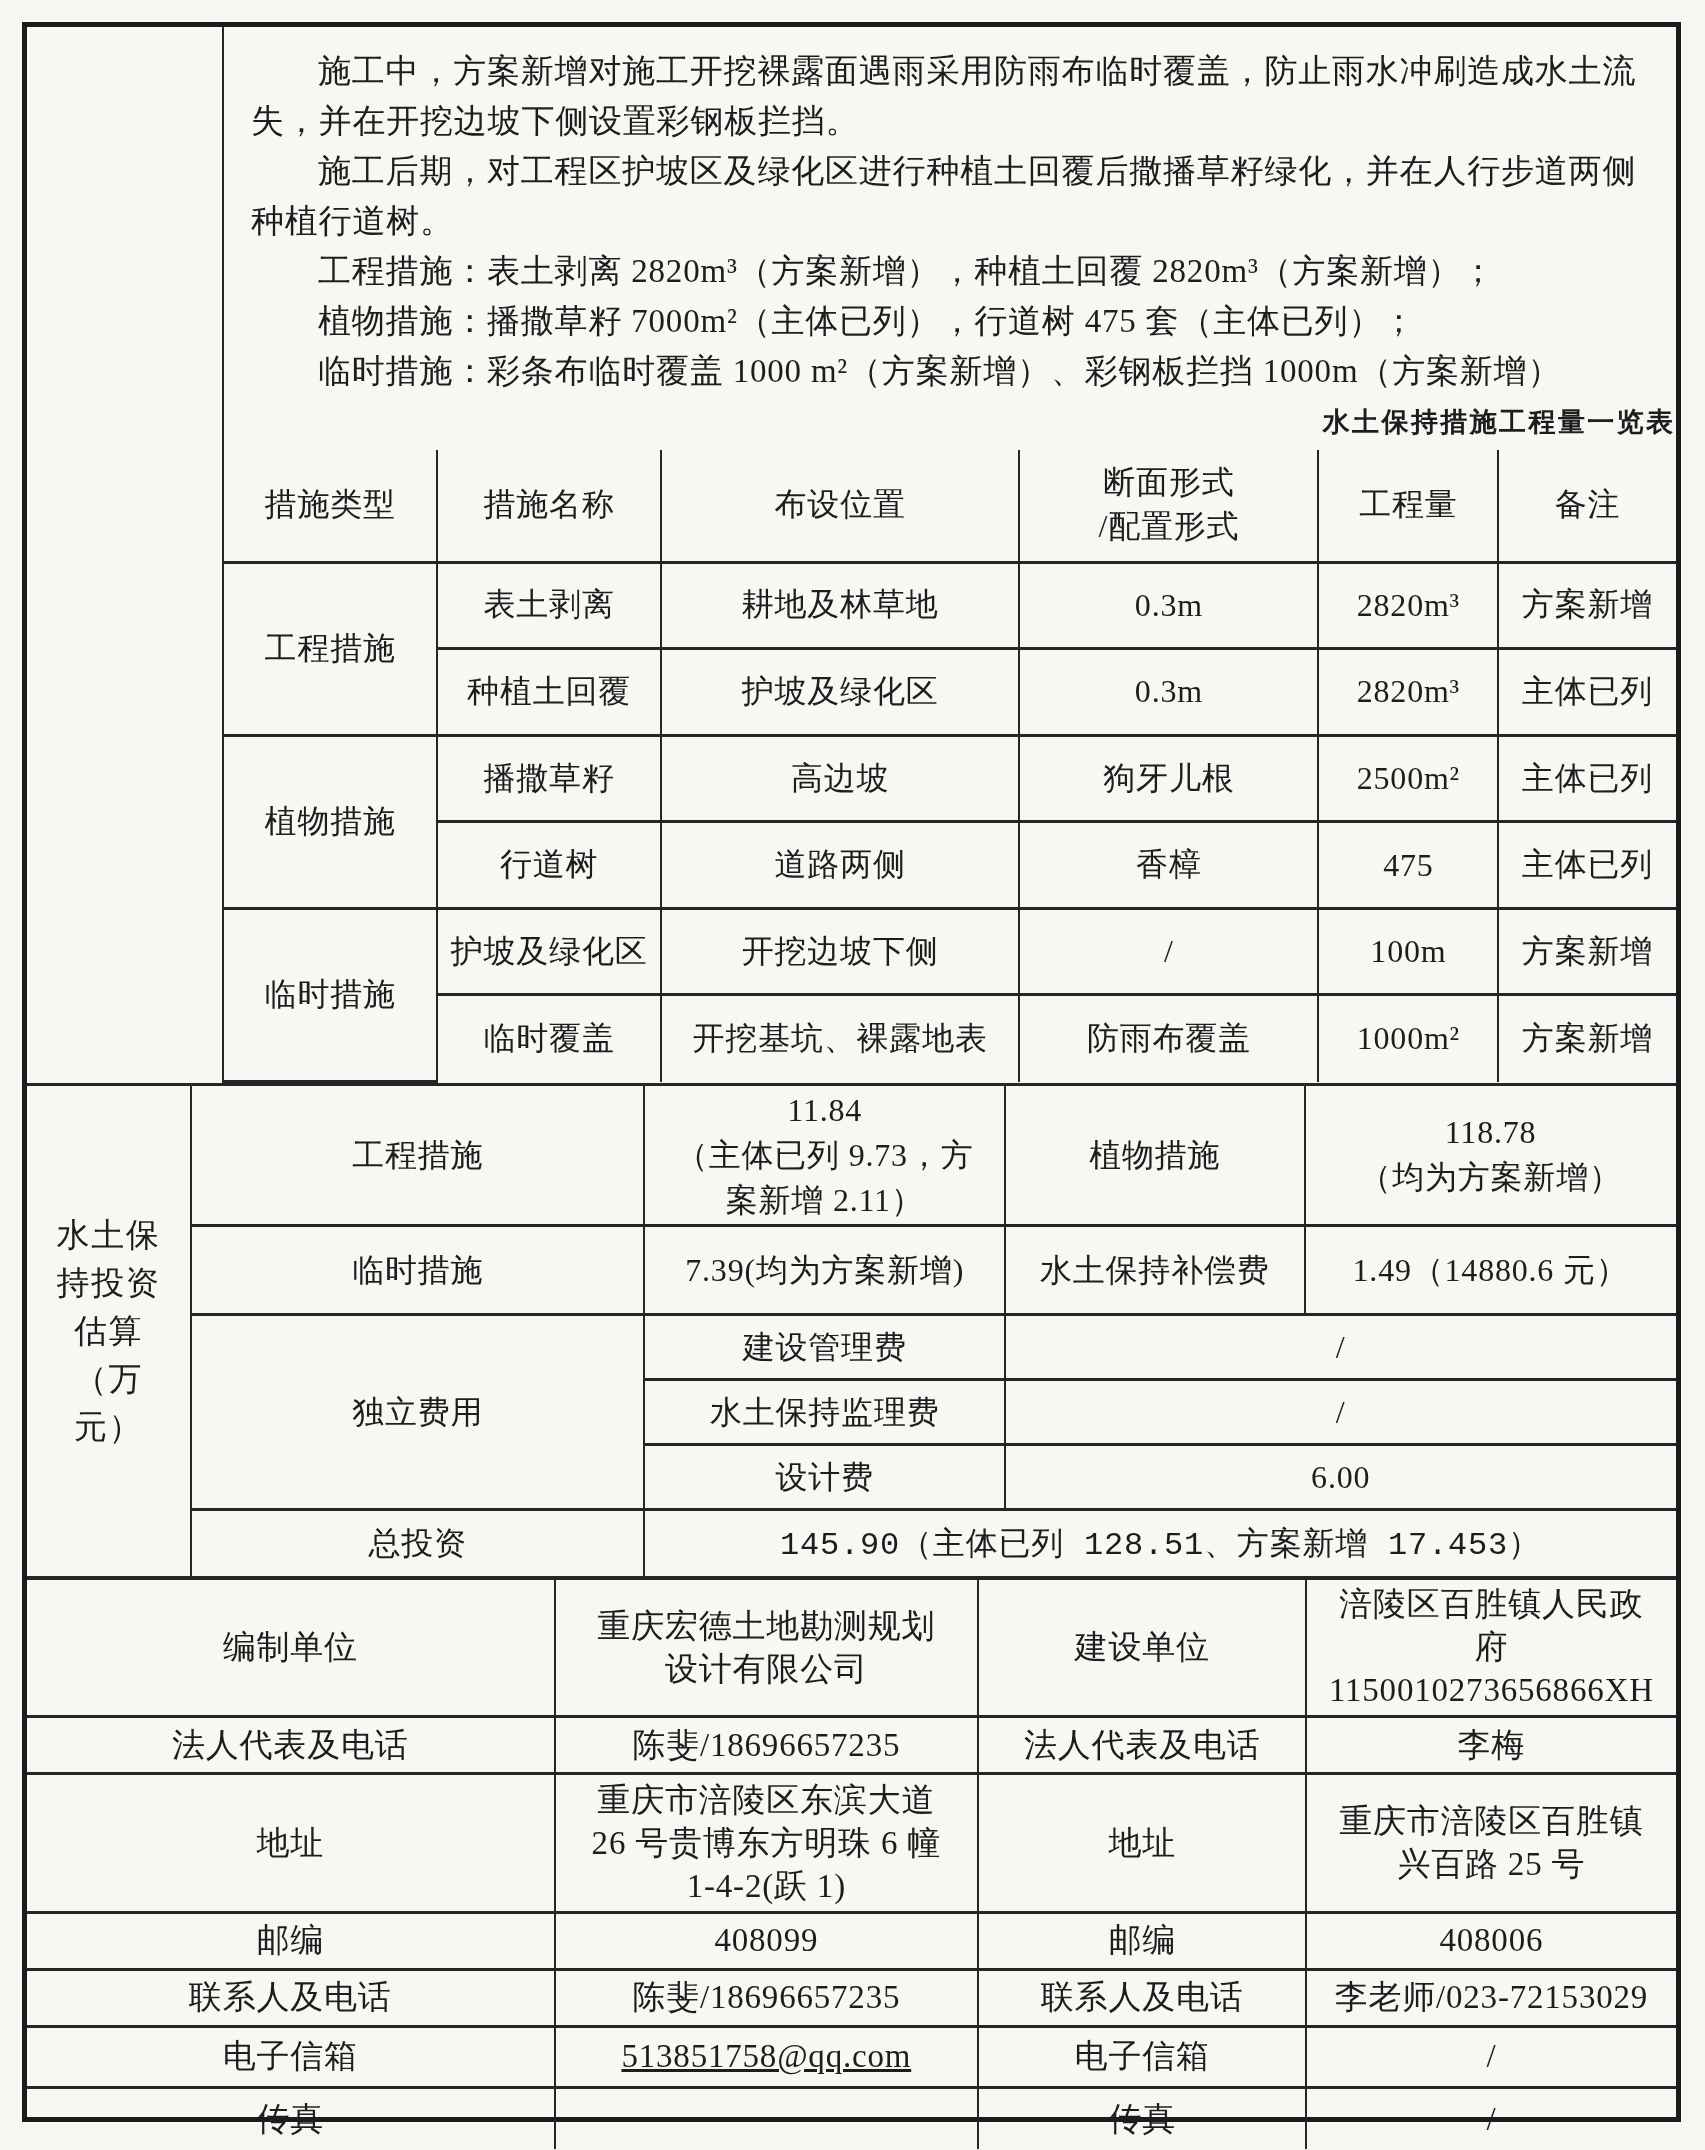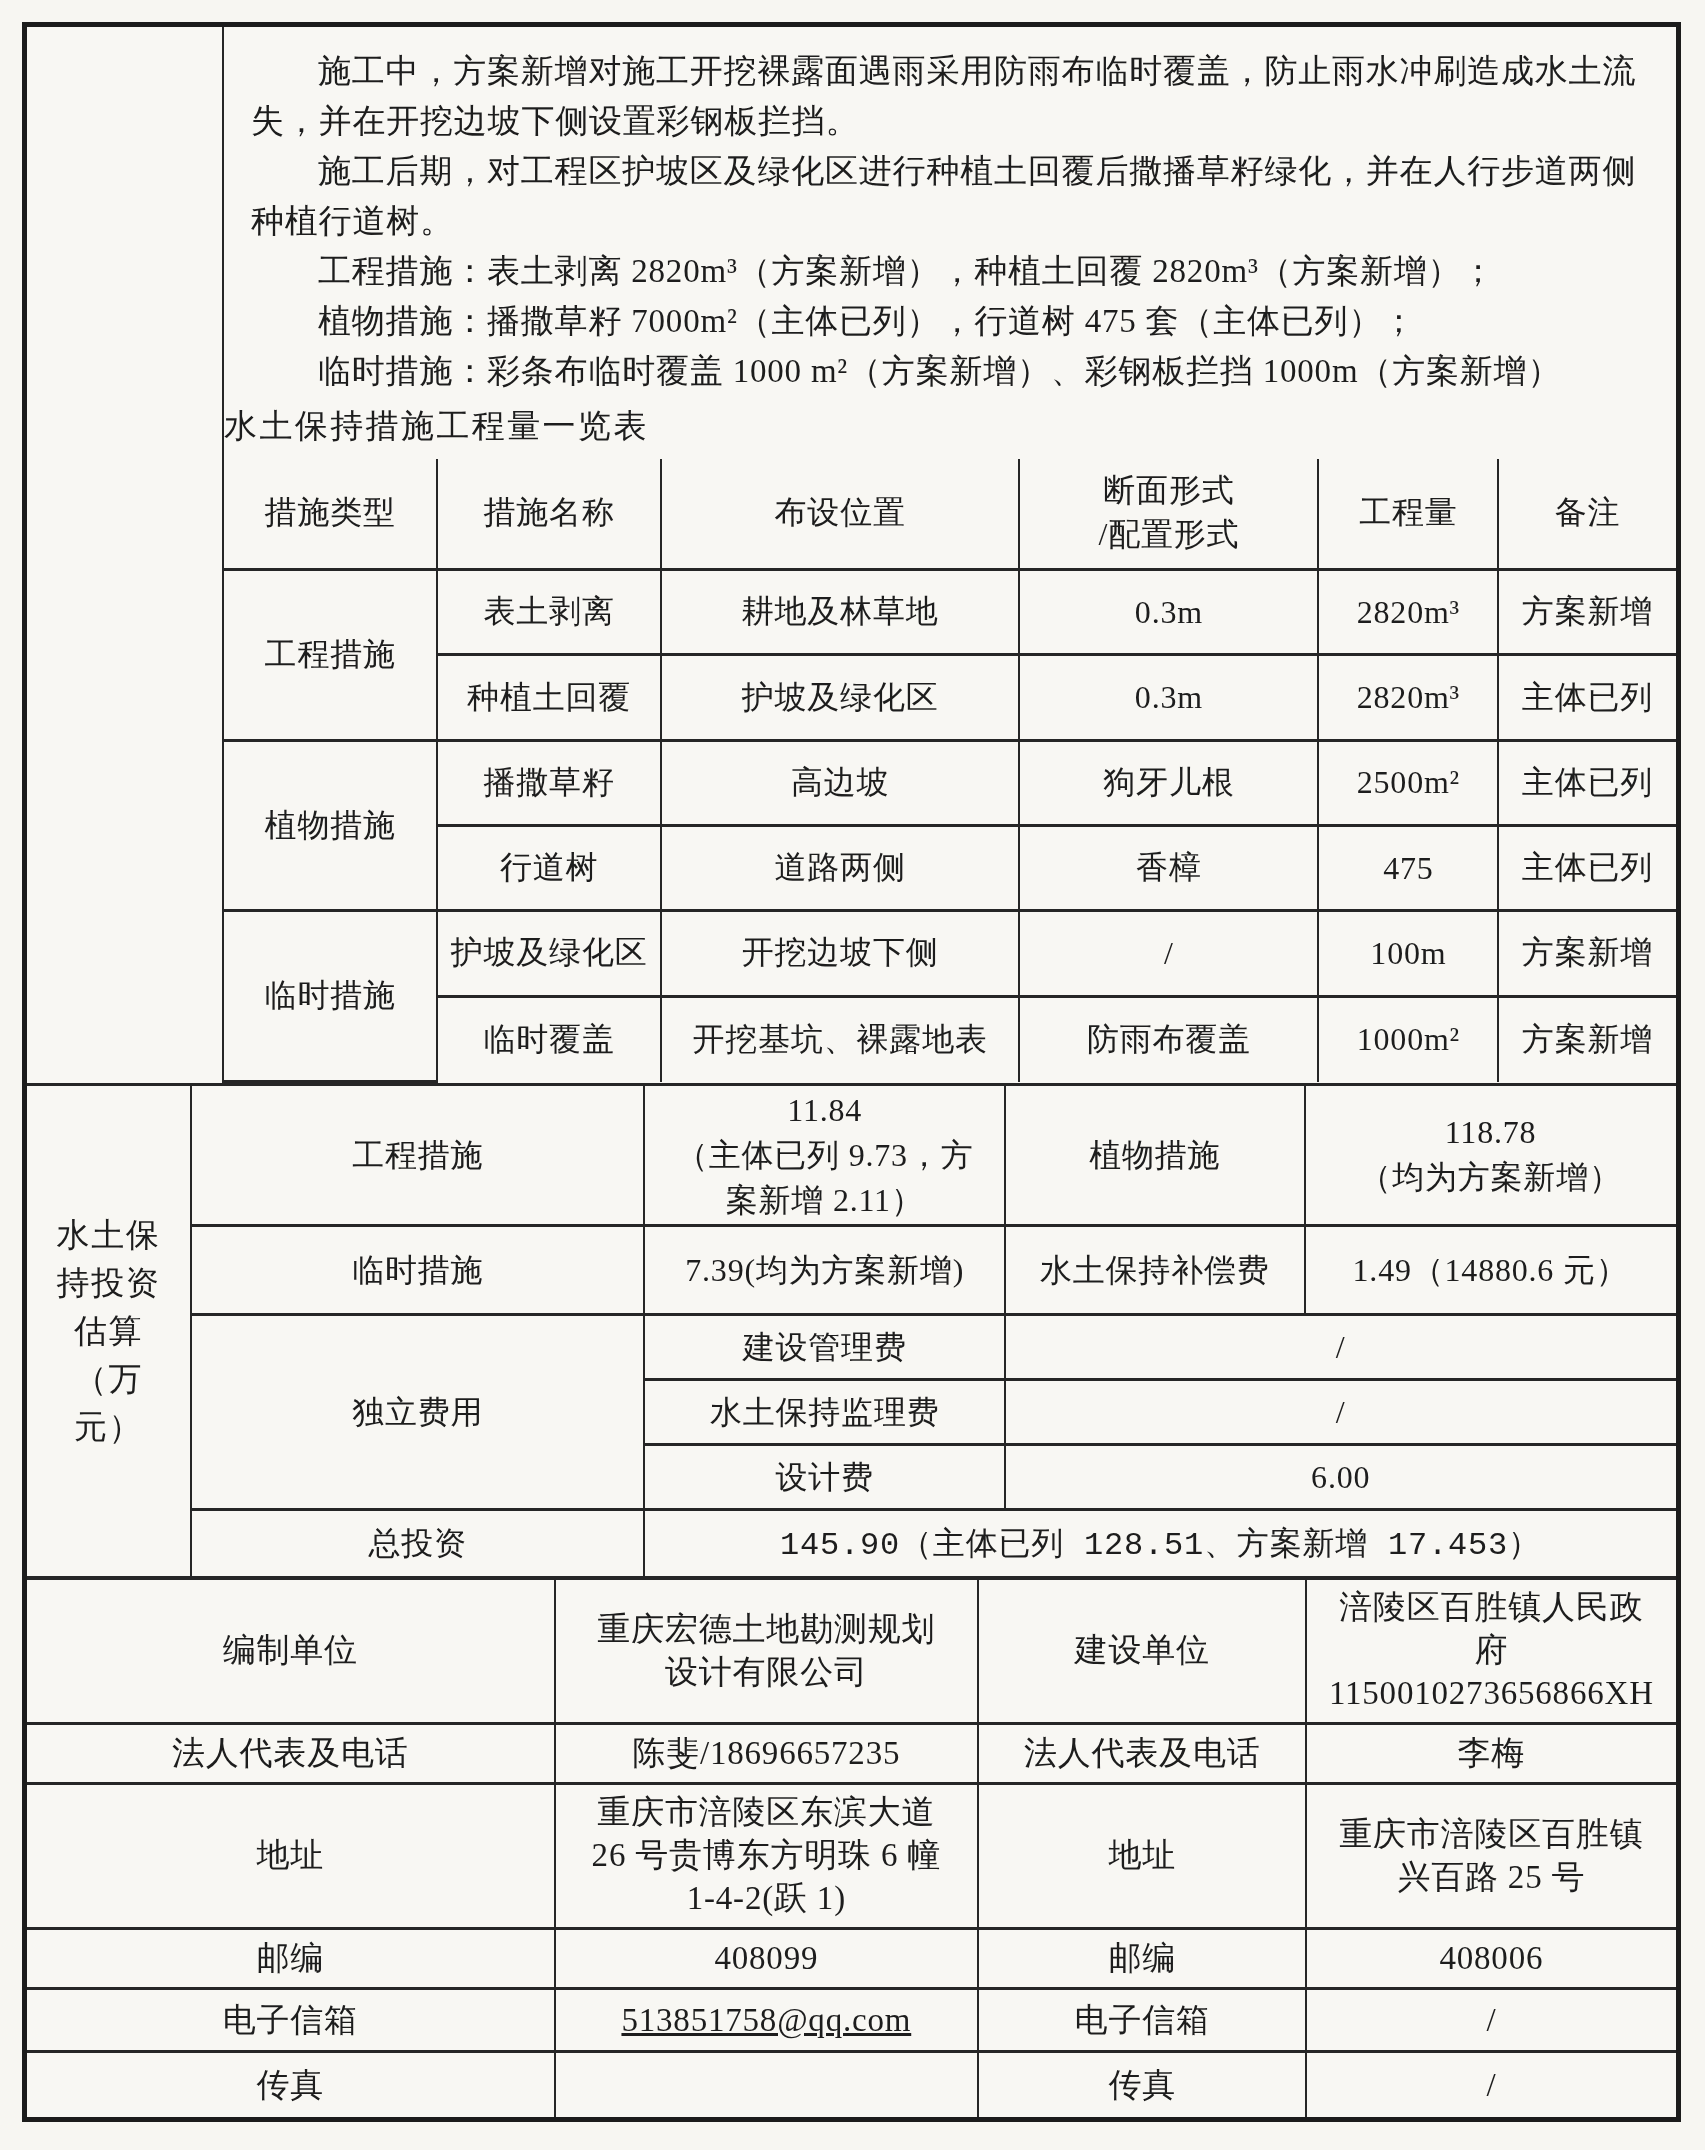--- a/index.html
+++ b/index.html
@@ -23,21 +23,21 @@
   .upper{display:flex;flex-direction:row;height:1056px;flex:none;padding-left:32px;}
   .stub{width:163px;flex:none;border-right:2.4px solid #262626;}
   .upper-content{flex:1;display:flex;flex-direction:column;min-width:0;}
   .paras{padding:19px 11px 0 27px;}
   .para-line{
     font-size:33px;line-height:50px;white-space:nowrap;
     letter-spacing:0.8px;
   }
   .para-line.indent{text-indent:67px;}
   .tbl-title{
-    text-align:left;font-weight:normal;font-size:33px;
+    text-align:right;font-weight:bold;font-size:27px;
     letter-spacing:2.4px;margin:8px 0 9.6px 0;
   }
   table{border-collapse:collapse;table-layout:fixed;}
   .measures{width:100%;flex:1;}
   .measures th,.measures td{
     border:2.4px solid #262626;
     border-top-width:3.2px;border-bottom-width:3.2px;
     text-align:center;vertical-align:middle;
     font-size:32px;font-weight:normal;letter-spacing:0.8px;
     padding:1.6px 3.2px;overflow:hidden;
@@ -256,20 +256,26 @@
           <td>地址</td>
           <td class="pre">重庆市涪陵区百胜镇
 兴百路 25 号</td>
         </tr>
         <tr style="height:57px">
           <td>邮编</td>
           <td>408099</td>
           <td>邮编</td>
           <td>408006</td>
         </tr>
+        <tr style="height:57px">
+          <td>联系人及电话</td>
+          <td>陈斐/18696657235</td>
+          <td>联系人及电话</td>
+          <td>李老师/023-72153029</td>
+        </tr>
         <tr style="height:61px">
           <td>电子信箱</td>
           <td class="underline">513851758@qq.com</td>
           <td>电子信箱</td>
           <td>/</td>
         </tr>
         <tr style="height:62px">
           <td>传真</td>
           <td></td>
           <td>传真</td>

